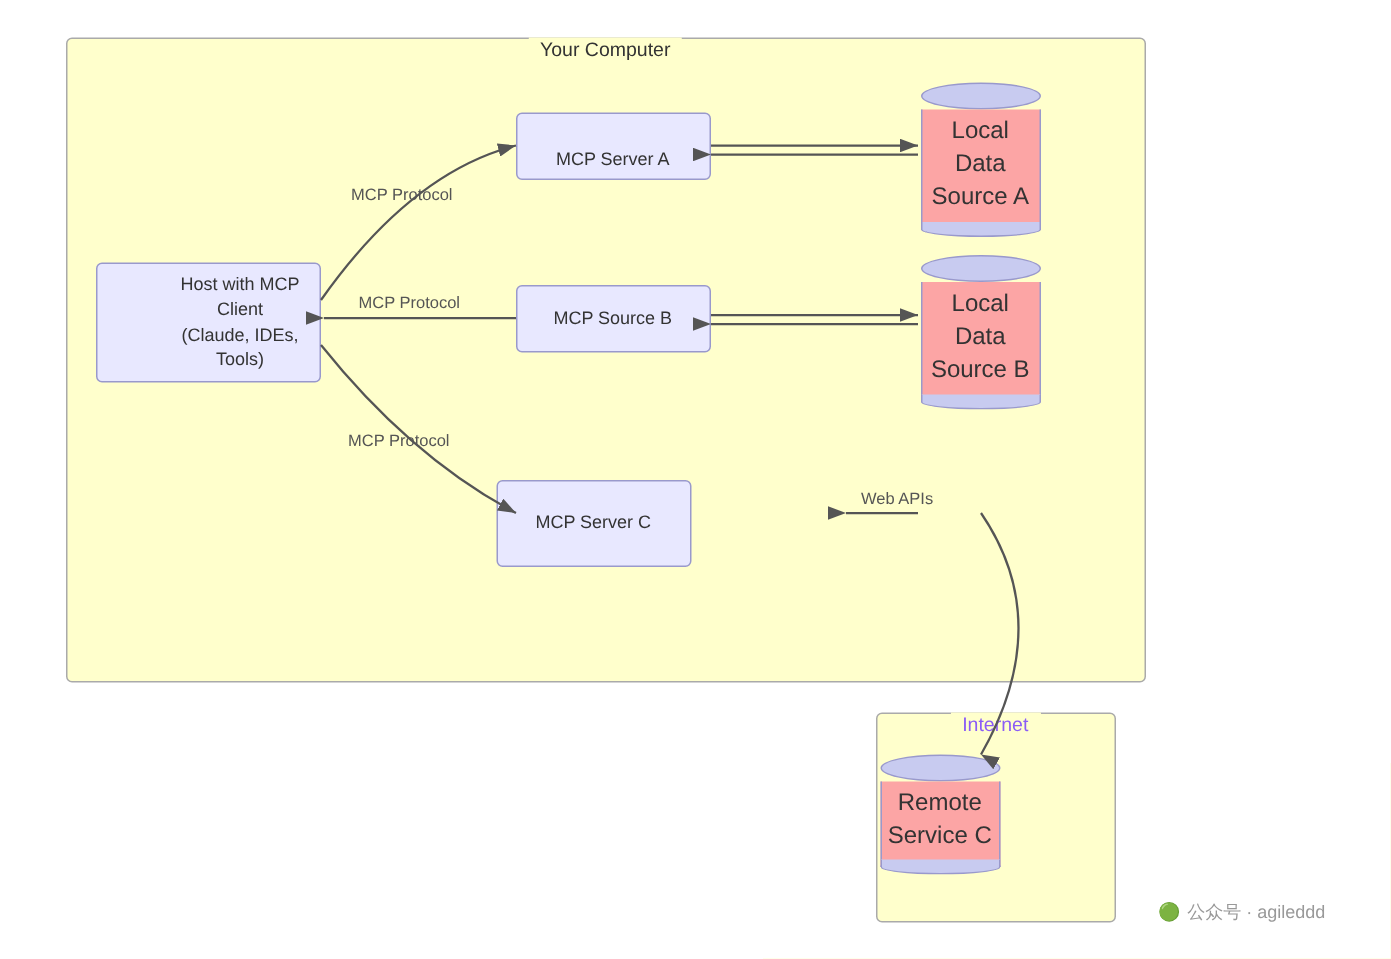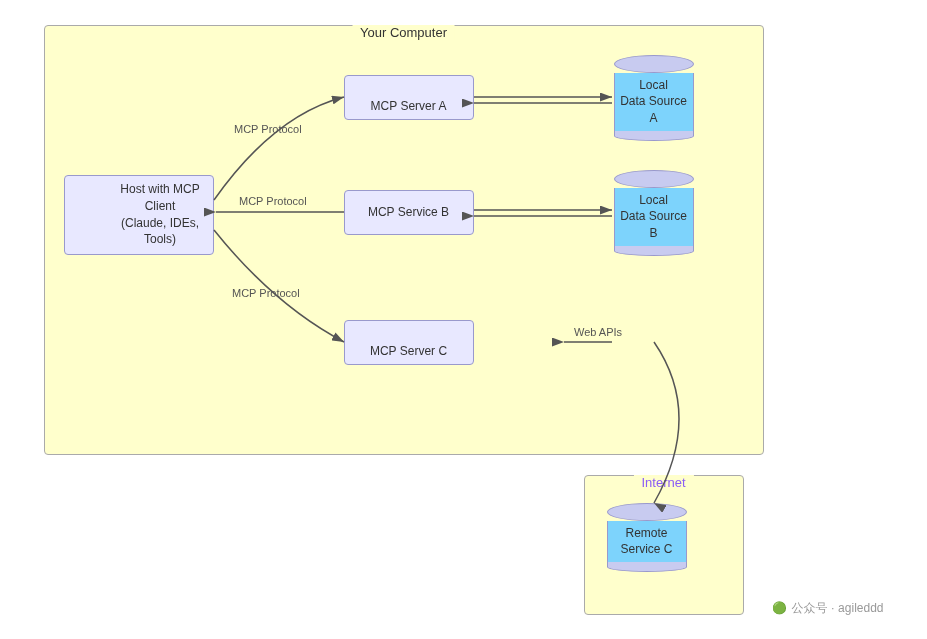--- a/index.html
+++ b/index.html
@@ -86,30 +86,30 @@
       position: absolute;
       display: flex;
       flex-direction: column;
       align-items: center;
       justify-content: center;
       text-align: center;
       font-size: 12px;
       color: #333;
     }
     .cylinder-body {
-      background: #7dd3fc;
+      background: #fca5a5;
       border-left: 1.5px solid #9999cc;
       border-right: 1.5px solid #9999cc;
       border-bottom: 1.5px solid #9999cc;
       width: 80px;
       display: flex;
       align-items: center;
       justify-content: center;
       text-align: center;
-      font-size: 12px;
+      font-size: 16px;
       color: #333;
       line-height: 1.4;
       padding: 4px 4px 8px 4px;
     }
     .cylinder-top {
       width: 80px;
       height: 18px;
       background: #c8cbf0;
       border: 1.5px solid #9999cc;
       border-radius: 50%;
@@ -161,40 +161,40 @@
 
     <div class="node-box" style="left: 40px; top: 160px; width: 150px; height: 80px; padding-left: 47px;">
       <span>Host with MCP Client<br>(Claude, IDEs, Tools)</span>
     </div>
 
     <div class="node-box" style="left: 320px; top: 60px; width: 130px; height: 45px; align-items: flex-end;">
       <span>MCP Server A</span>
     </div>
 
     <div class="node-box" style="left: 320px; top: 175px; width: 130px; height: 45px;">
-      <span>MCP Service B</span>
-    </div>
-
-    <div class="node-box" style="left: 320px; top: 305px; width: 130px; height: 45px; align-items: flex-end;">
+      <span>MCP Source B</span>
+    </div>
+
+    <div class="node-box" style="left: 307px; top: 305px; width: 130px; height: 58px;">
       <span>MCP Server C</span>
     </div>
 
     <div class="cylinder" style="left: 590px; top: 40px;">
       <div class="cylinder-top"></div>
       <div class="cylinder-body">Local<br>Data Source A</div>
       <div class="cylinder-bottom-arc"></div>
     </div>
 
     <div class="cylinder" style="left: 590px; top: 155px;">
       <div class="cylinder-top"></div>
       <div class="cylinder-body">Local<br>Data Source B</div>
       <div class="cylinder-bottom-arc"></div>
     </div>
 
-    <div class="cylinder" style="left: 583px; top: 488px;">
+    <div class="cylinder" style="left: 563px; top: 488px;">
       <div class="cylinder-top"></div>
       <div class="cylinder-body">Remote<br>Service C</div>
       <div class="cylinder-bottom-arc"></div>
     </div>
 
     <svg class="arrows-svg">
       <defs>
         <marker id="arrowhead-right" markerWidth="8" markerHeight="6" refX="8" refY="3" orient="auto">
           <polygon points="0 0, 8 3, 0 6" fill="#555"></polygon>
         </marker>

